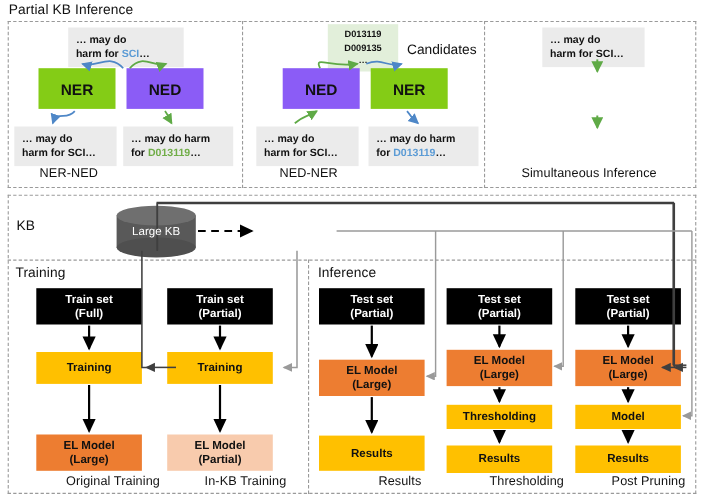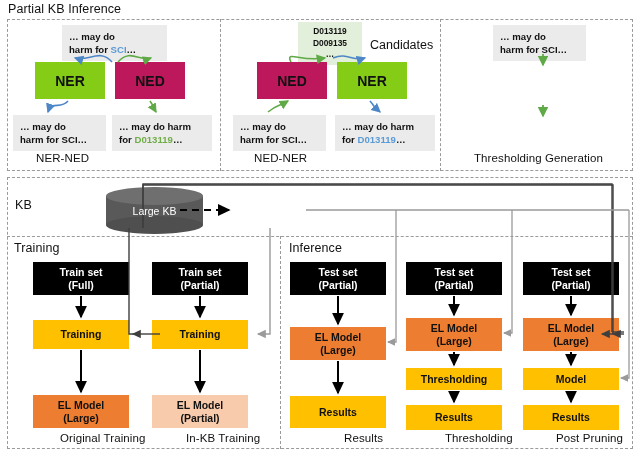--- a/index.html
+++ b/index.html
@@ -38,35 +38,35 @@
   .candbox{
     background:#e2efda;color:#111;font-size:8.4px;font-weight:bold;
     line-height:11.5px;text-align:center;padding:4px 6px;white-space:nowrap;
   }
 
   .modbox{
     display:flex;align-items:center;justify-content:center;
     font-size:14px;font-weight:bold;color:#111;
   }
   .mod-ner{background:#84cc16;}
-  .mod-ned{background:#be185d;}
+  .mod-ned{background:#8b5cf6;}
   .mod-gen{background:#ffc000;font-size:13px;}
 
   
   .fbox{
     display:flex;flex-direction:column;align-items:center;justify-content:center;
     font-size:10.5px;font-weight:bold;line-height:12.5px;text-align:center;
   }
   .b-black{background:#000000;color:#ffffff;}
   .b-yellow{background:#ffc000;color:#111;}
   .b-orange{background:#ed7d31;color:#111;}
   .b-lorange{background:#f8cbad;color:#111;}
 
   
-  .cyl{position:absolute;padding-left:25px;}
+  .cyl{position:absolute;}
   .cyl .body{position:absolute;left:0;right:0;top:9px;bottom:9px;}
   .cyl .top{position:absolute;left:0;right:0;top:0;height:18px;border-radius:50%;}
   .cyl .bot{position:absolute;left:0;right:0;bottom:0;height:18px;border-radius:50%;}
   .cyl .lbl{position:absolute;left:0;right:0;top:50%;transform:translateY(-50%);
     text-align:center;font-size:10.5px;color:#ffffff;z-index:5;white-space:nowrap;}
   .cyl-dark .body{background:#595959;}
   .cyl-dark .top{background:#6f6f6f;}
   .cyl-dark .bot{background:#4f4f4f;}
   .cyl-light .body{background:#bfbfbf;}
   .cyl-light .top{background:#d6d6d6;}
@@ -135,21 +135,21 @@
 
   <div class="abs panel-caption" style="left:226px;top:152px;">NED-NER</div>
 
   <div class="abs txtbox" style="left:493px;top:25px;width:93px;">
     <span>… may do</span><br>
     <span>harm for SCI…</span>
   </div>
 
 
 
-  <div class="abs panel-caption" style="left:446px;top:152px;">Thresholding Generation</div>
+  <div class="abs panel-caption" style="left:446px;top:152px;">Simultaneous Inference</div>
 
   <div class="abs dashed" style="left:7px;top:177px;width:626px;height:272px;"></div>
 
   <div class="abs" style="left:7px;top:236px;width:626px;height:0;border-top:1.3px dashed #9a9a9a;"></div>
 
   <div class="abs dashed-r" style="left:280px;top:236px;width:0;height:213px;"></div>
 
   <div class="abs sec-title" style="left:15px;top:198px;">KB</div>
   <div class="abs sec-title" style="left:14px;top:241px;">Training</div>
   <div class="abs sec-title" style="left:289px;top:241px;">Inference</div>

